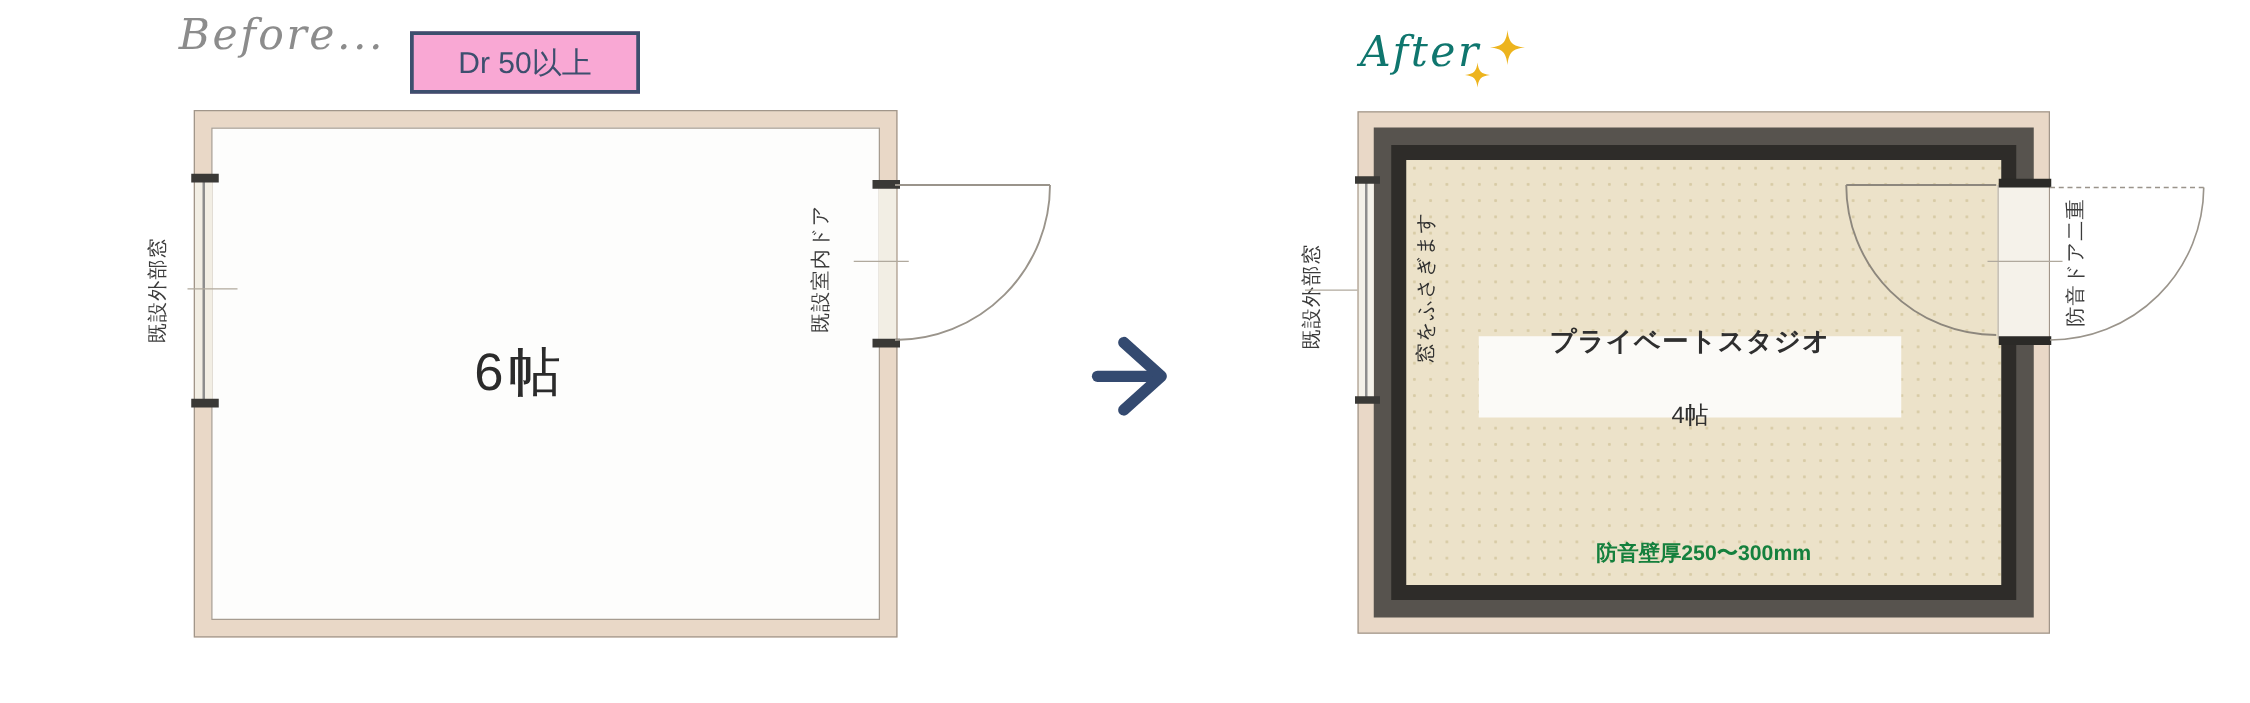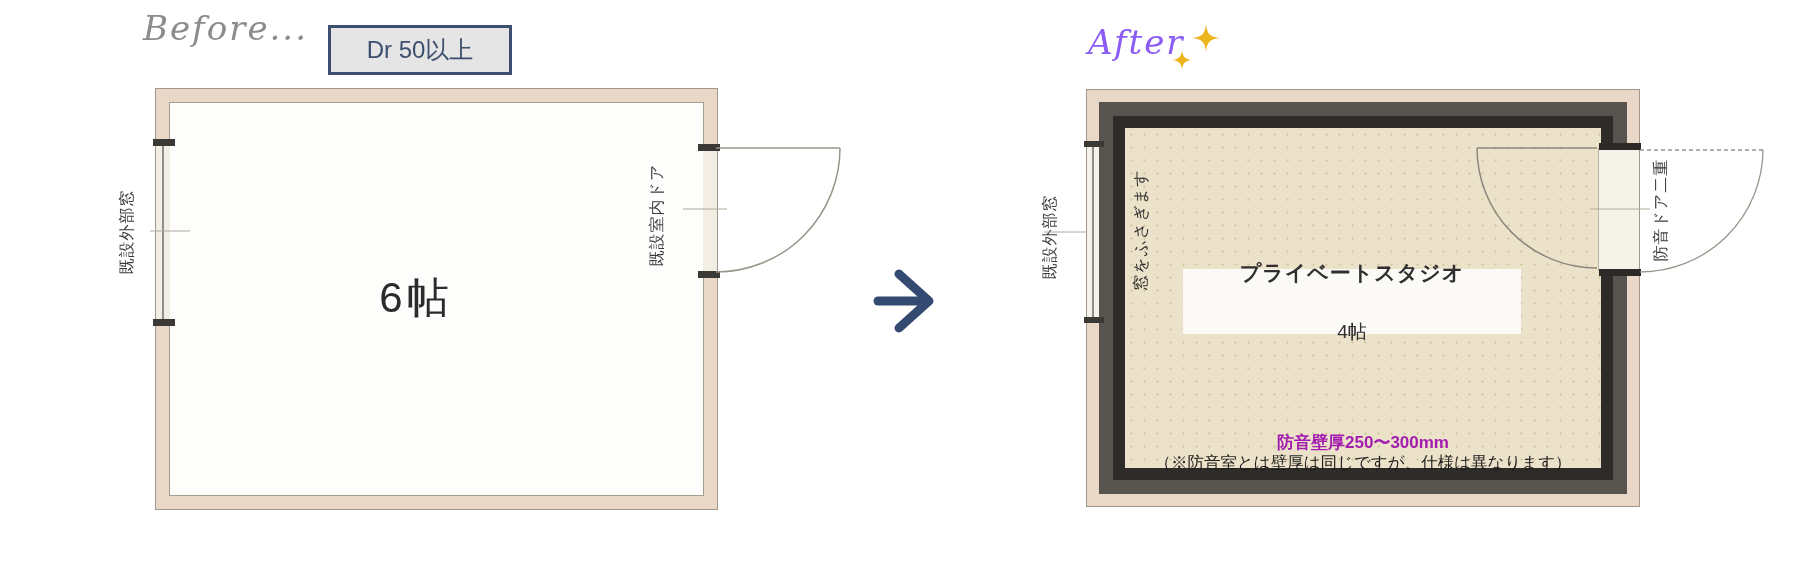--- a/index.html
+++ b/index.html
@@ -10,25 +10,25 @@
   .abs{position:absolute;}
 
   
   .before-label{
     left:143px;top:8px;font-family:"DejaVu Serif",serif;font-style:italic;
     font-size:34px;color:#8c8c8c;letter-spacing:2px;
   }
   .dr-badge{
     left:328px;top:25px;width:178px;height:44px;border:3px solid #3d4f6e;
     display:flex;align-items:center;justify-content:center;
-    font-size:24px;color:#3d4f6e;background:#e5e5e5;
+    font-size:24px;color:#3d4f6e;background:#f9a8d4;
   }
   .after-label{
     left:1088px;top:22px;font-family:"DejaVu Serif",serif;font-style:italic;
-    font-size:34px;color:#8b5cf6;letter-spacing:2px;
+    font-size:34px;color:#0f766e;letter-spacing:2px;
   }
   .sparkles{left:1168px;top:22px;width:60px;height:60px;}
 
   
   .plan-left{
     left:155px;top:88px;width:563px;height:422px;
     background:#e9d8c7;border:1px solid #a1968a;box-sizing:border-box;
   }
   .plan-left .interior{
     position:absolute;left:13px;top:13px;right:13px;bottom:13px;
@@ -72,21 +72,21 @@
   .studio-box{
     position:absolute;left:96px;top:179px;width:338px;height:65px;background:#fbfaf7;
     display:flex;flex-direction:column;align-items:center;justify-content:center;
     color:#2f2f2f;
     gap:20px;
   }
   .studio-box .l1{font-size:21px;font-weight:bold;letter-spacing:1px;}
   .studio-box .l2{font-size:19px;margin-top:12px;}
   .wall-note-1{
     position:absolute;left:38px;right:38px;top:341px;text-align:center;
-    font-size:17px;font-weight:bold;color:#a21caf;white-space:nowrap;
+    font-size:17px;font-weight:bold;color:#15803d;white-space:nowrap;
   }
   .wall-note-2{
     position:absolute;left:20px;right:20px;top:362px;text-align:center;
     font-size:16.5px;color:#1d1d1d;white-space:nowrap;
   }
 
   
   .vlabel{
     position:absolute;white-space:nowrap;font-size:16px;color:#3b3b3b;
     transform:translate(-50%,-50%) rotate(-90deg);letter-spacing:1px;
@@ -136,21 +136,20 @@
   <div class="pr-cap-a"></div>
   <div class="pr-cap-b"></div>
   <div class="pr-door-gap"></div>
   <div class="pr-cap-c"></div>
   <div class="pr-cap-d"></div>
   <div class="studio-box">
     <div class="l1">プライベートスタジオ</div>
     <div class="l2">4帖</div>
   </div>
   <div class="wall-note-1">防音壁厚250〜300mm</div>
-  <div class="wall-note-2">（※防音室とは壁厚は同じですが、仕様は異なります）</div>
 </div>
 <div class="vlabel vl-3">既設外部窓</div>
 <div class="vlabel vl-4">窓をふさぎます</div>
 <div class="vlabel vl-5">防音ドア二重</div>
 
 <svg class="abs overlay" viewBox="0 0 1800 562">
 
   <g stroke="#9a948b" stroke-width="1.5" fill="none">
     <path d="M 716 148 H 840"></path>
     <path d="M 840 148 A 124 124 0 0 1 716 272"></path>

